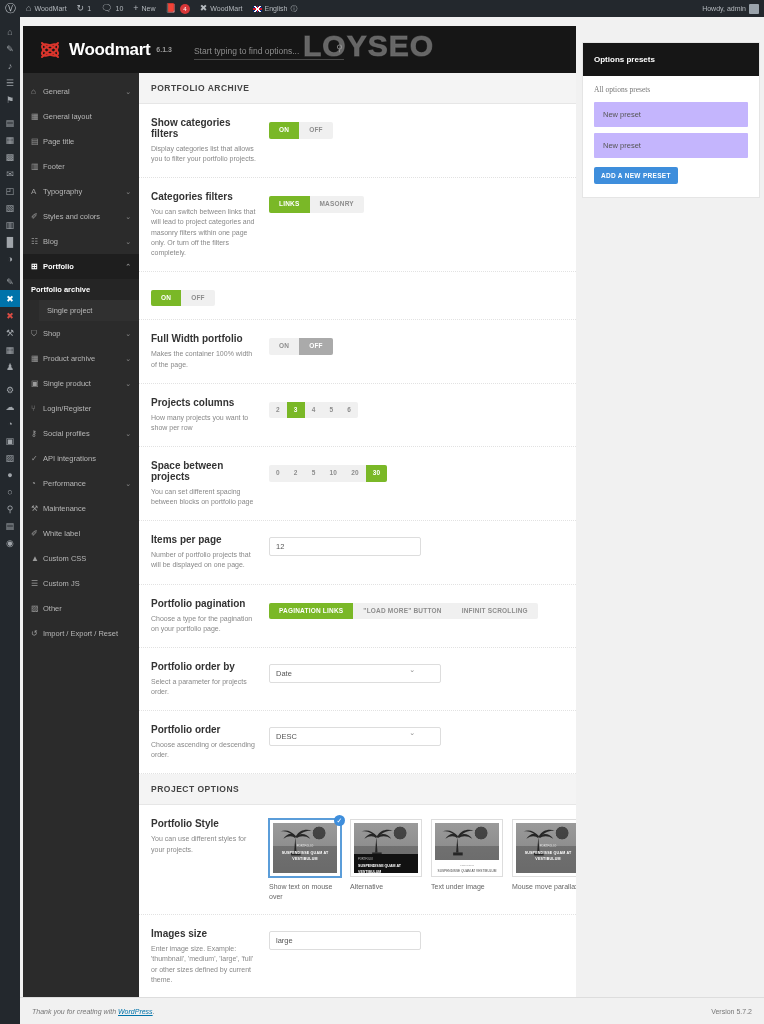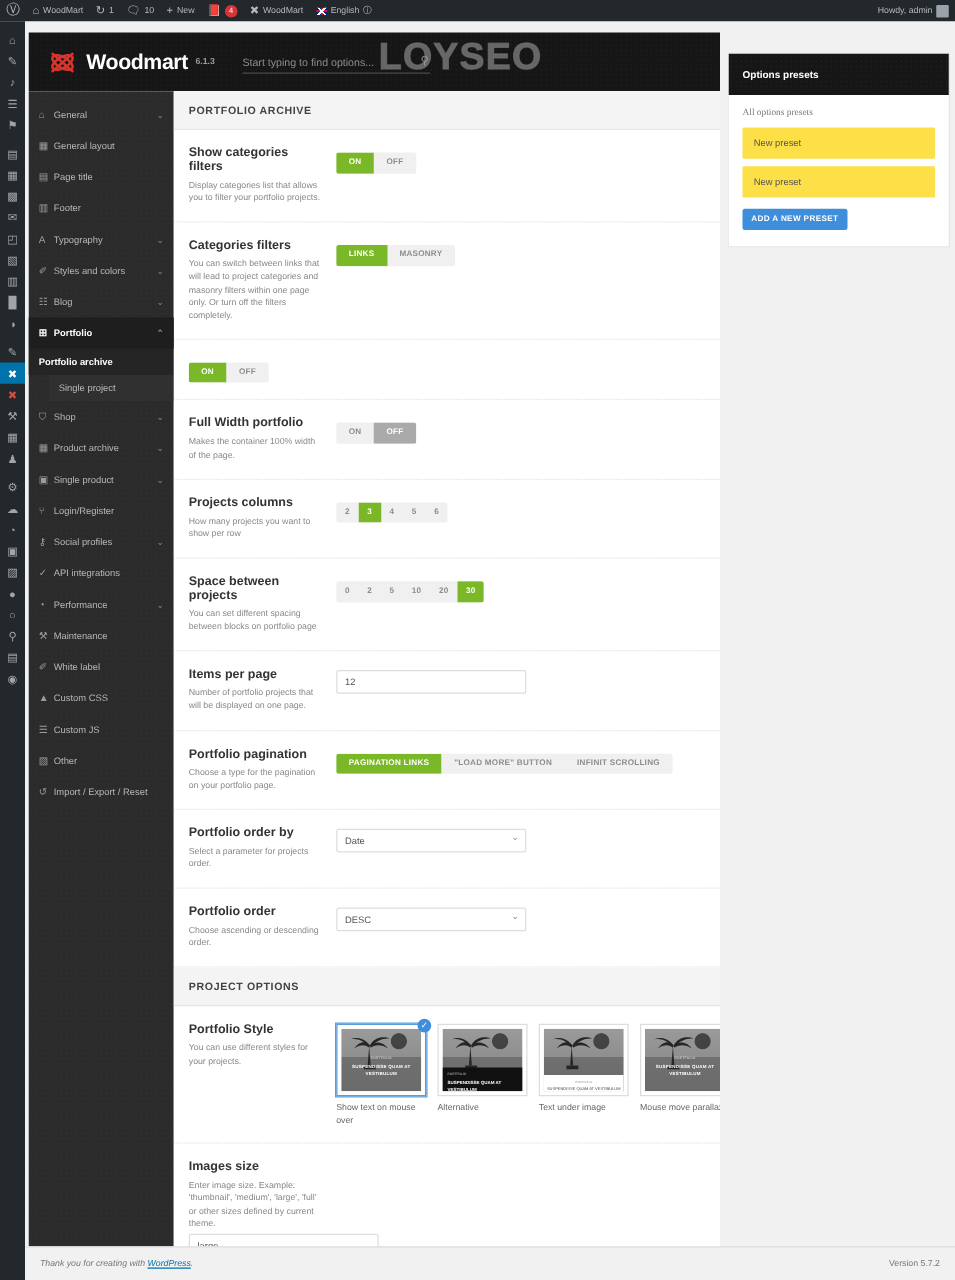--- a/index.html
+++ b/index.html
@@ -161,21 +161,21 @@
   .section-title {
     background: #f4f4f4; border-bottom: 1px solid #e6e6e6;
     padding: 10px 12px; font-size: 8.5px; font-weight: bold;
     color: #444; letter-spacing: .5px;
   }
   .field {
     display: flex; padding: 13px 12px 13px 12px;
     border-bottom: 1px dotted #e2e2e2;
     align-items: flex-start;
   }
-  .field:last-child { border-bottom: none; flex-direction: column; }
+  .field:last-child { border-bottom: none; }
   .field-label { width: 118px; flex: none; padding-right: 10px; }
   .field-title { font-size: 10px; font-weight: bold; color: #333; margin-bottom: 5px; }
   .field-desc { font-size: 7px; color: #888; line-height: 1.45; }
   .field-control { flex: 1; padding-top: 1px; }
 
   
   .btn-group { display: inline-flex; background: #f0f0f0; border-radius: 2px; overflow: hidden; }
   .btn-group .bg-btn {
     padding: 5px 10px; font-size: 6.5px; color: #8d8d8d;
     font-weight: bold; letter-spacing: .2px; line-height: 1;
@@ -187,21 +187,21 @@
 
   
   .txt-input {
     width: 152px; height: 19px; border: 1px solid #ddd; border-radius: 2px;
     font-size: 7.5px; color: #555; padding: 0 6px;
     font-family: "Liberation Sans", sans-serif; background: #fff;
   }
   
   .sel-wrap { position: relative; width: 152px; }
   .sel-wrap select {
-    width: 152px; height: 19px; border: 1px solid #ddd; border-radius: 2px;
+    width: 172px; height: 19px; border: 1px solid #ddd; border-radius: 2px;
     font-size: 7.5px; color: #555; padding: 0 26px 0 6px;
     font-family: "Liberation Sans", sans-serif; background: #fff;
     appearance: none; -webkit-appearance: none; outline: none;
   }
   .sel-caret {
     position: absolute; right: 6px; top: 4px; font-size: 7px; color: #888;
     pointer-events: none;
   }
 
   
@@ -259,21 +259,21 @@
   #presets-header {
     background: #161616;
     background-image: radial-gradient(rgba(255,255,255,.07) .5px, transparent .5px);
     background-size: 4px 4px;
     color: #fff; font-size: 8px; font-weight: bold;
     padding: 12px 11px;
   }
   #presets-inner { padding: 9px 11px 13px 11px; }
   .presets-subtitle { font-size: 7.5px; color: #777; margin-bottom: 8px; font-family: Liberation Serif, serif; }
   .preset-row {
-    background: #fde047; font-size: 7.5px; color: #555;
+    background: #c4b5fd; font-size: 7.5px; color: #555;
     padding: 8px 9px; margin-bottom: 6px; border-radius: 1px;
   }
   .preset-add-btn {
     display: inline-block; background: #3e8edc; color: #fff;
     font-size: 6.5px; font-weight: bold; letter-spacing: .3px;
     padding: 5px 7px; border-radius: 2px; margin-top: 2px;
   }
 
   
   #wp-footer {

